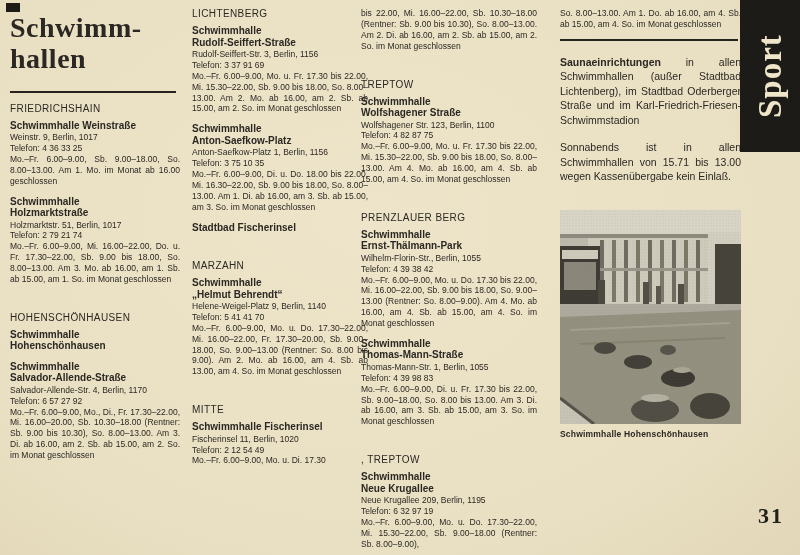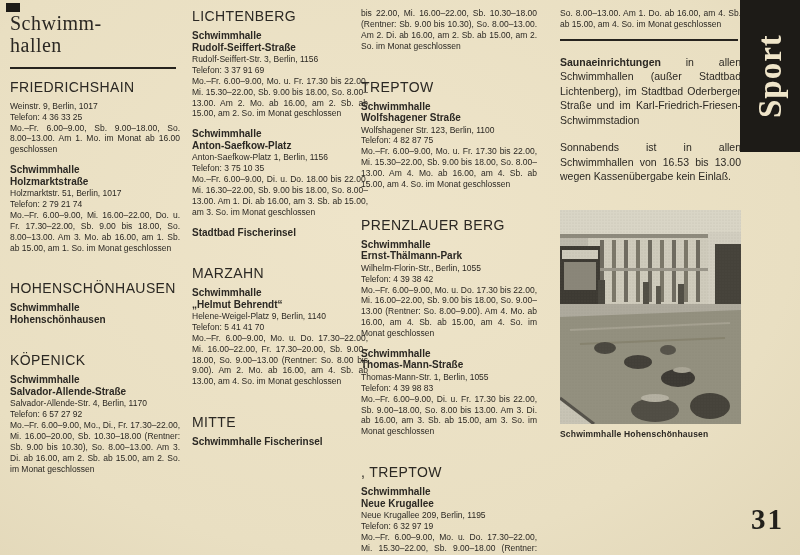--- a/index.html
+++ b/index.html
@@ -15,31 +15,31 @@
   .corner-mark { position:absolute; left:6px; top:3px; width:14px; height:9px; background:#1d1b17; }
 
   .col { position:absolute; }
   .col1 { left:10px;  top:12px; width:170px; }
   .col2 { left:192px; top:8px;  width:176px; }
   .col3 { left:361px; top:8px;  width:176px; }
   .col4 { left:560px; top:8px;  width:181px; }
 
   .page-title {
     font-family:"Liberation Serif", serif;
-    font-weight:normal;
-    font-size:20px;
+    font-weight:bold;
+    font-size:28px;
     line-height:1.12;
     letter-spacing:0.5px;
     white-space:pre-line;
-    margin-bottom:10px;
+    margin-bottom:16px;
   }
   .title-rule { border:none; border-top:2.5px solid #26231e; margin:0 0 10px 0; width:166px; }
 
   .district {
-    font-size:14px;
+    font-size:10px;
     letter-spacing:0.4px;
     font-weight:400;
     margin:27px 0 6px 0;
   }
   .district.first { margin-top:0; }
 
   .entry { margin-bottom:9px; }
   .entry-name {
     font-size:10px;
     font-weight:bold;
@@ -87,58 +87,58 @@
     font-weight:bold;
     font-size:33px;
     letter-spacing:1px;
     color:#efe5c9;
   }
 
   .page-number {
     position:absolute; right:16px; top:503px;
     font-family:"Liberation Serif", serif;
     font-weight:bold;
-    font-size:29px;
+    font-size:22px;
     letter-spacing:2px;
     color:#22201b;
   }
 </style>
 </head>
 <body>
 
 <div class="page">
 
   <div class="corner-mark"></div>
 
   <div class="col col1">
     <h1 class="page-title">Schwimm-
 hallen</h1>
     <hr class="title-rule">
 
     <div class="district first">FRIEDRICHSHAIN</div>
     <div class="entry">
+      <h3 class="entry-name">Schwimmhalle Weinstraße</h3>
       <p class="entry-details">Weinstr. 9, Berlin, 1017
 Telefon: 4 36 33 25
 Mo.–Fr. 6.00–9.00, Sb. 9.00–18.00, So. 8.00–13.00. Am 1. Mo. im Monat ab 16.00 geschlossen</p>
     </div>
     <div class="entry">
       <h3 class="entry-name">Schwimmhalle
 Holzmarktstraße</h3>
       <p class="entry-details">Holzmarktstr. 51, Berlin, 1017
 Telefon: 2 79 21 74
 Mo.–Fr. 6.00–9.00, Mi. 16.00–22.00, Do. u. Fr. 17.30–22.00, Sb. 9.00 bis 18.00, So. 8.00–13.00. Am 3. Mo. ab 16.00, am 1. Sb. ab 15.00, am 1. So. im Monat geschlossen</p>
     </div>
 
     <div class="district">HOHENSCHÖNHAUSEN</div>
     <div class="entry">
       <h3 class="entry-name">Schwimmhalle
 Hohenschönhausen</h3>
     </div>
 
-    <div class="district">KÖPENICK</div>
     <div class="entry">
       <h3 class="entry-name">Schwimmhalle
 Salvador-Allende-Straße</h3>
       <p class="entry-details">Salvador-Allende-Str. 4, Berlin, 1170
 Telefon: 6 57 27 92
 Mo.–Fr. 6.00–9.00, Mo., Di., Fr. 17.30–22.00, Mi. 16.00–20.00, Sb. 10.30–18.00 (Rentner: Sb. 9.00 bis 10.30), So. 8.00–13.00. Am 3. Di. ab 16.00, am 2. Sb. ab 15.00, am 2. So. im Monat geschlossen</p>
     </div>
   </div>
 
   <div class="col col2">
@@ -166,20 +166,23 @@
       <h3 class="entry-name">Schwimmhalle
 „Helmut Behrendt“</h3>
       <p class="entry-details">Helene-Weigel-Platz 9, Berlin, 1140
 Telefon: 5 41 41 70
 Mo.–Fr. 6.00–9.00, Mo. u. Do. 17.30–22.00, Mi. 16.00–22.00, Fr. 17.30–20.00, Sb. 9.00–18.00, So. 9.00–13.00 (Rentner: So. 8.00 bis 9.00). Am 2. Mo. ab 16.00, am 4. Sb. ab 13.00, am 4. So. im Monat geschlossen</p>
     </div>
 
     <div class="district">MITTE</div>
     <div class="entry">
       <h3 class="entry-name">Schwimmhalle Fischerinsel</h3>
+      <p class="entry-details">Fischerinsel 11, Berlin, 1020
+Telefon: 2 12 54 49
+Mo.–Fr. 6.00–9.00, Mo. u. Di. 17.30</p>
     </div>
   </div>
 
   <div class="col col3">
     <p class="cont">bis 22.00, Mi. 16.00–22.00, Sb. 10.30–18.00 (Rentner: Sb. 9.00 bis 10.30), So. 8.00–13.00. Am 2. Di. ab 16.00, am 2. Sb. ab 15.00, am 2. So. im Monat geschlossen</p>
 
     <div class="district">TREPTOW</div>
     <div class="entry">
       <h3 class="entry-name">Schwimmhalle
 Wolfshagener Straße</h3>
@@ -213,21 +216,21 @@
 Mo.–Fr. 6.00–9.00, Mo. u. Do. 17.30–22.00, Mi. 15.30–22.00, Sb. 9.00–18.00 (Rentner: Sb. 8.00–9.00),</p>
     </div>
   </div>
 
   <div class="col col4">
     <p class="cont">So. 8.00–13.00. Am 1. Do. ab 16.00, am 4. Sb. ab 15.00, am 4. So. im Monat geschlossen</p>
     <hr class="note-rule">
 
     <p class="note"><b>Saunaeinrichtungen</b><span> in allen Schwimmhallen (außer Stadtbad Lichtenberg), im Stadtbad Oderberger Straße und im Karl-Friedrich-Friesen-Schwimmstadion</span></p>
 
-    <p class="note"><span>Sonnabends ist in allen Schwimmhallen von 16.53 bis 13.00 wegen Kassenübergabe kein Einlaß.</span></p>
+    <p class="note"><span>Sonnabends ist in allen Schwimmhallen von 15.71 bis 13.00 wegen Kassenübergabe kein Einlaß.</span></p>
 
     <div class="photo-wrap">
       <svg class="photo" viewBox="0 0 181 214" xmlns="http://www.w3.org/2000/svg">
         <defs>
           <pattern id="halftone" width="3" height="3" patternUnits="userSpaceOnUse">
             <circle cx="1" cy="1" r="0.55" fill="#6f6b5f"></circle>
           </pattern>
         </defs>
 
         <rect x="0" y="0" width="181" height="214" fill="#bdb9ac"></rect>

